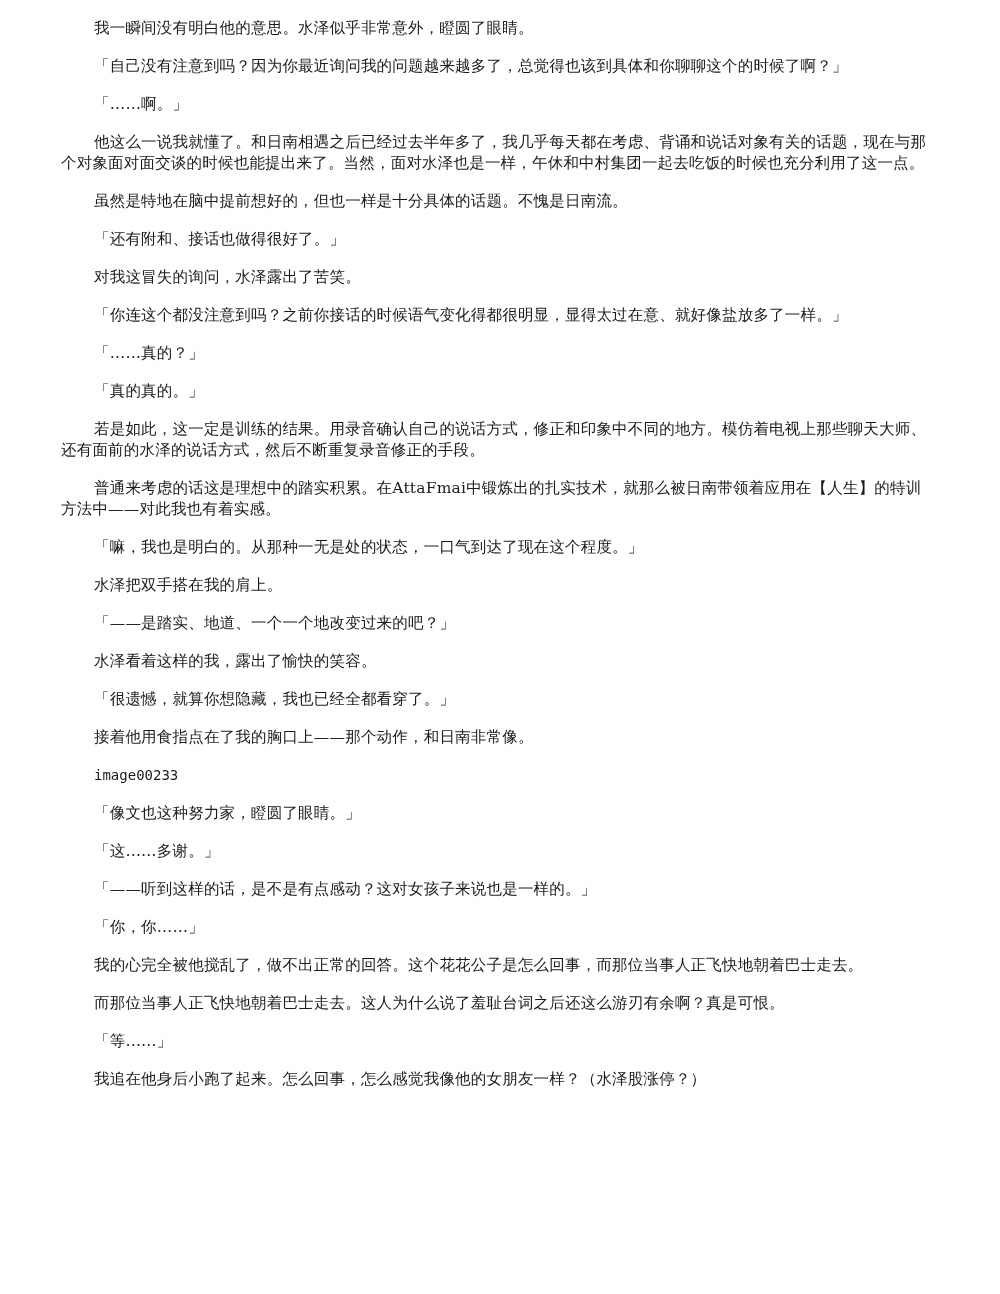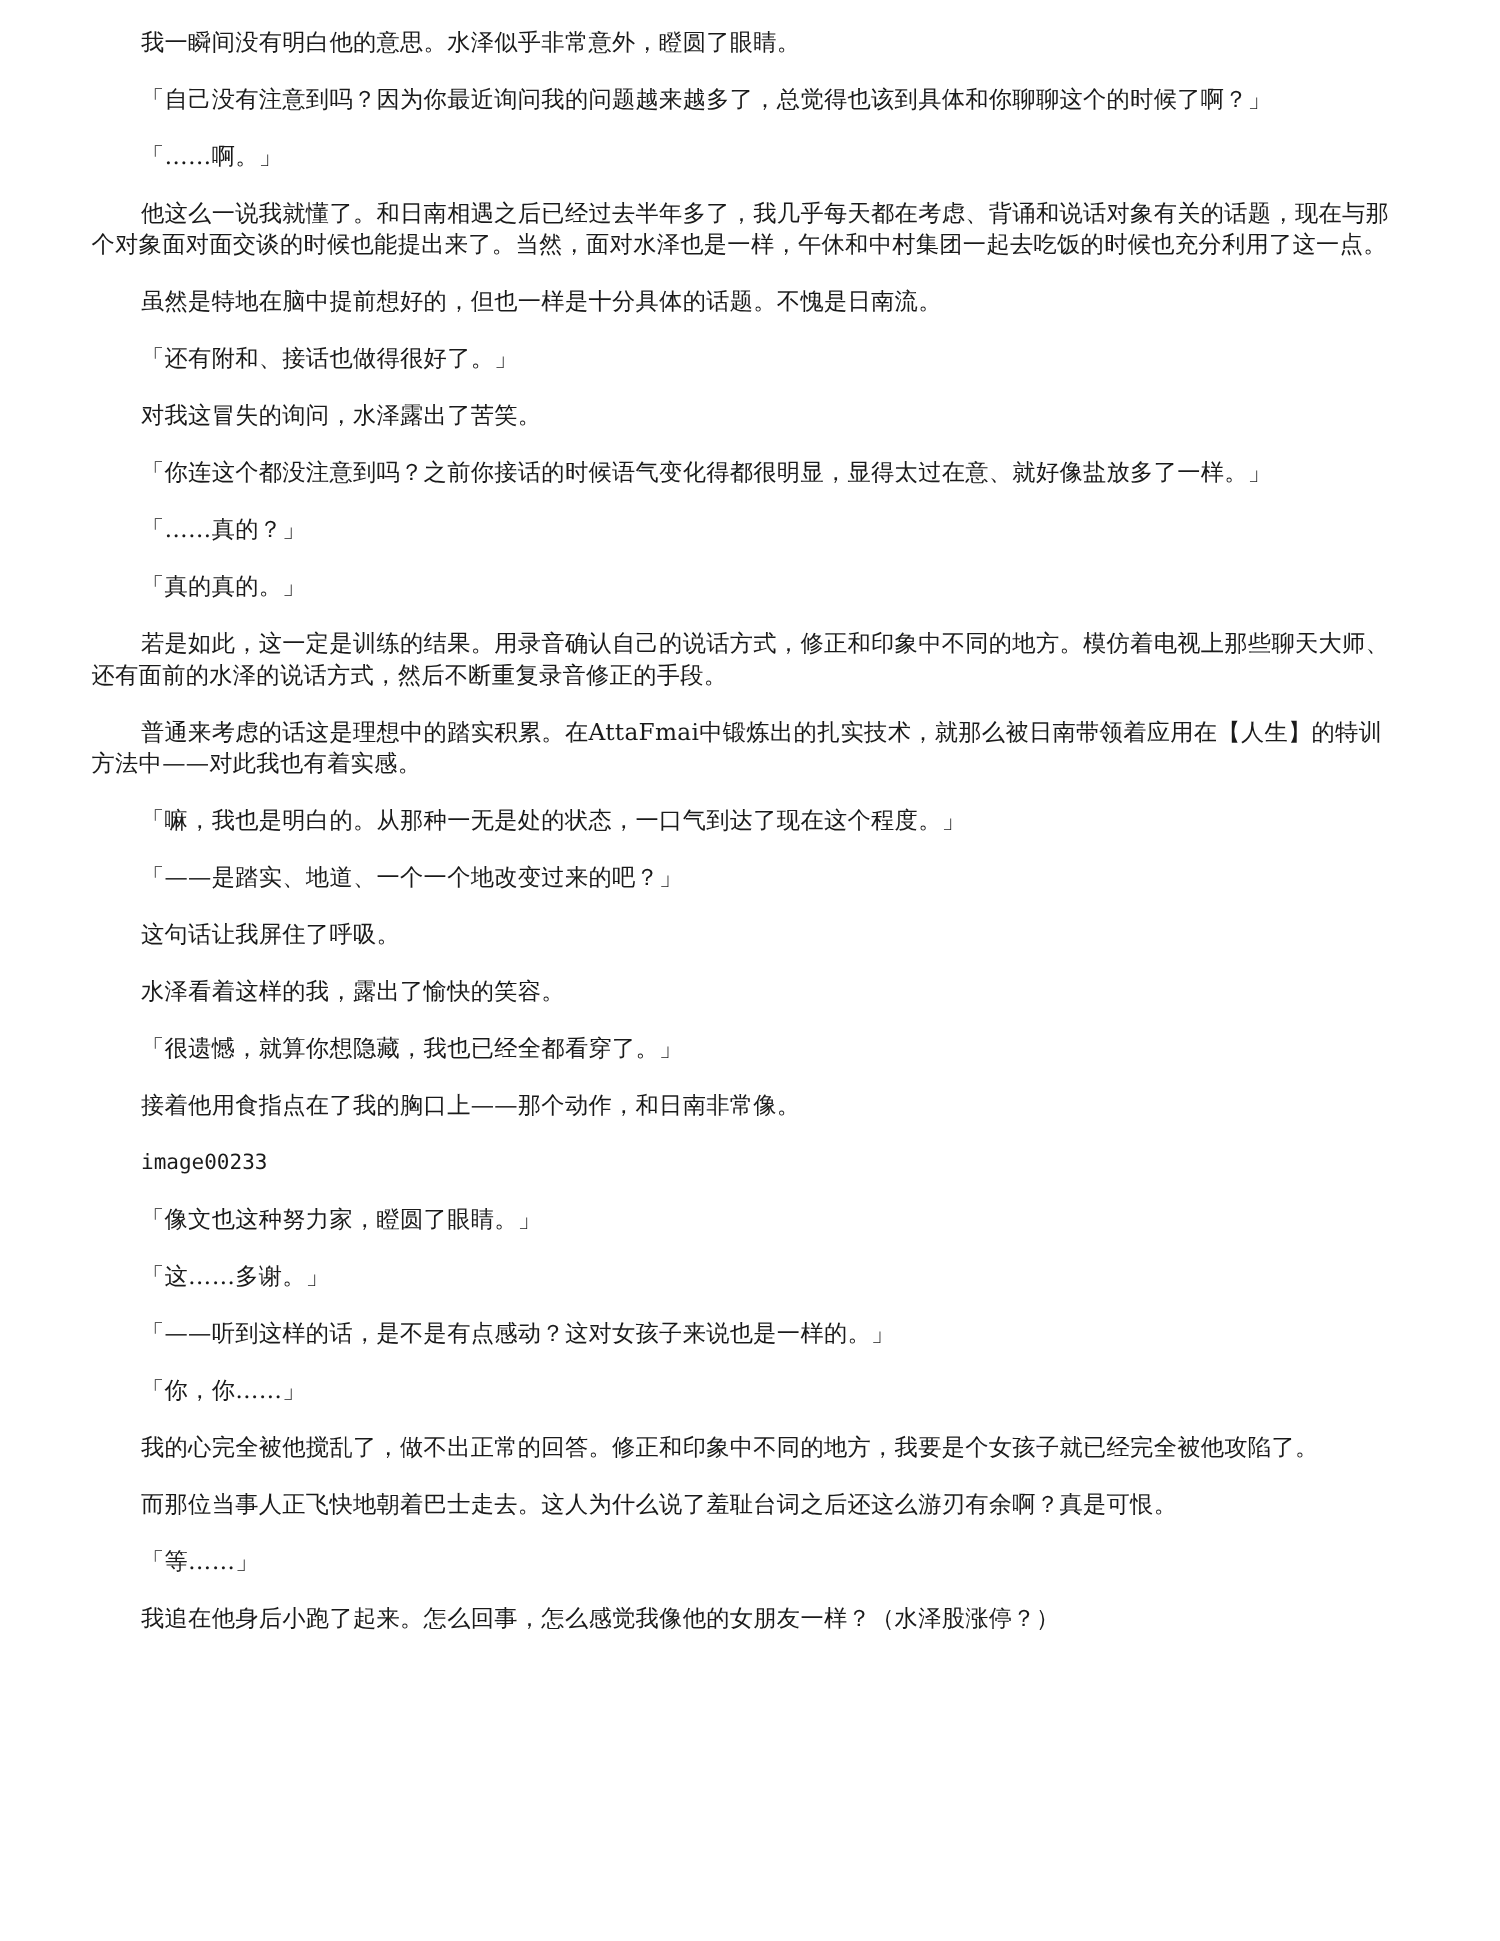--- a/index.html
+++ b/index.html
@@ -45,27 +45,27 @@
   <p class="para">他这么一说我就懂了。和日南相遇之后已经过去半年多了，我几乎每天都在考虑、背诵和说话对象有关的话题，现在与那个对象面对面交谈的时候也能提出来了。当然，面对水泽也是一样，午休和中村集团一起去吃饭的时候也充分利用了这一点。</p>
   <p class="para">虽然是特地在脑中提前想好的，但也一样是十分具体的话题。不愧是日南流。</p>
   <p class="para">「还有附和、接话也做得很好了。」</p>
   <p class="para">对我这冒失的询问，水泽露出了苦笑。</p>
   <p class="para">「你连这个都没注意到吗？之前你接话的时候语气变化得都很明显，显得太过在意、就好像盐放多了一样。」</p>
   <p class="para">「……真的？」</p>
   <p class="para">「真的真的。」</p>
   <p class="para">若是如此，这一定是训练的结果。用录音确认自己的说话方式，修正和印象中不同的地方。模仿着电视上那些聊天大师、还有面前的水泽的说话方式，然后不断重复录音修正的手段。</p>
   <p class="para">普通来考虑的话这是理想中的踏实积累。在AttaFmai中锻炼出的扎实技术，就那么被日南带领着应用在【人生】的特训方法中——对此我也有着实感。</p>
   <p class="para">「嘛，我也是明白的。从那种一无是处的状态，一口气到达了现在这个程度。」</p>
+  <p class="para">水泽把双手搭在我的肩上。</p>
   <p class="para">「——是踏实、地道、一个一个地改变过来的吧？」</p>
-  <p class="para">这句话让我屏住了呼吸。</p>
   <p class="para">水泽看着这样的我，露出了愉快的笑容。</p>
   <p class="para">「很遗憾，就算你想隐藏，我也已经全都看穿了。」</p>
   <p class="para">接着他用食指点在了我的胸口上——那个动作，和日南非常像。</p>
   <p class="para image-ref">image00233</p>
   <p class="para">「像文也这种努力家，瞪圆了眼睛。」</p>
   <p class="para">「这……多谢。」</p>
   <p class="para">「——听到这样的话，是不是有点感动？这对女孩子来说也是一样的。」</p>
   <p class="para">「你，你……」</p>
-  <p class="para">我的心完全被他搅乱了，做不出正常的回答。修正和印象中不同的地方，我要是个女孩子就已经完全被他攻陷了。</p>
+  <p class="para">我的心完全被他搅乱了，做不出正常的回答。这个花花公子是怎么回事，而那位当事人正飞快地朝着巴士走去。</p>
   <p class="para">而那位当事人正飞快地朝着巴士走去。这人为什么说了羞耻台词之后还这么游刃有余啊？真是可恨。</p>
   <p class="para">「等……」</p>
   <p class="para">我追在他身后小跑了起来。怎么回事，怎么感觉我像他的女朋友一样？（水泽股涨停？）</p>
 </div>
 
 </body></html>

